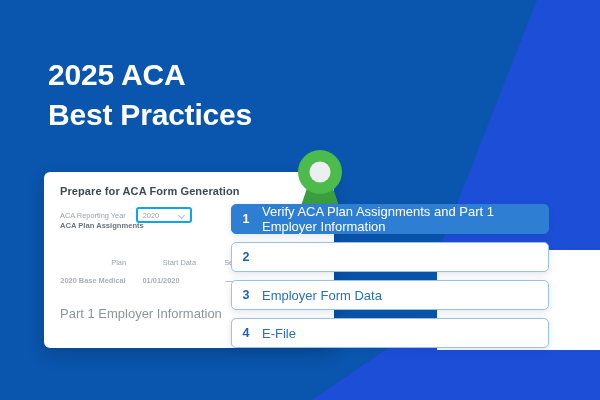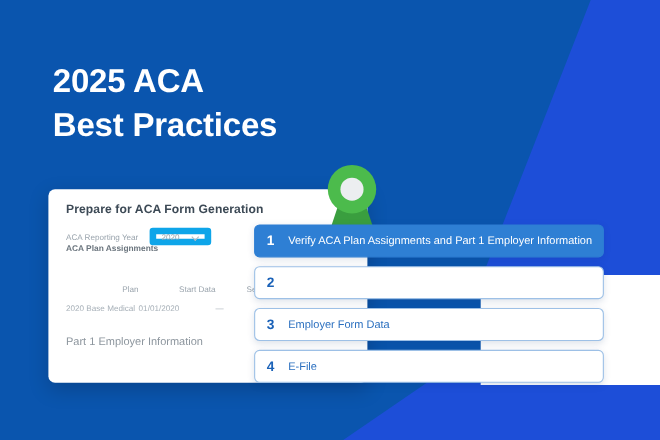--- a/index.html
+++ b/index.html
@@ -80,21 +80,21 @@
     align-items: center;
     gap: 10px;
   }
   .field-label {
     font-size: 7.4px;
     color: #9aa4ad;
   }
   .select-box {
     width: 56px;
     height: 16px;
-    border: 6px solid #0ea5e9;
+    border: 2px solid #0ea5e9;
     border-radius: 3px;
     display: flex;
     align-items: center;
     justify-content: space-between;
     padding: 0 5px;
     box-sizing: border-box;
   }
   .select-value {
     font-size: 7.4px;
     color: #9aa4ad;
@@ -136,35 +136,36 @@
   .plan-table th {
     font-size: 7.4px;
     color: #9aa4ad;
     font-weight: normal;
     text-align: right;
     padding: 4px 0;
   }
   .plan-table td {
     font-size: 7.4px;
     color: #a7b0b8;
-    text-align: left;
+    text-align: center;
     padding: 5px 0 0 0;
     vertical-align: top;
     line-height: 1.25;
+    font-weight: bold;
   }
   .col-plan    { width: 66px; }
   .col-start   { width: 70px; }
   .col-self    { width: 66px; }
   .col-enforce { width: 62px; }
 
   .part-title {
     position: absolute;
     left: 16px;
     top: 134px;
-    font-size: 10px;
+    font-size: 13px;
     color: #8c959d;
   }
 
   
   .badge {
     position: absolute;
     left: 292px;
     top: 146px;
     width: 56px;
     height: 72px;
@@ -197,21 +198,21 @@
   .step-num {
     width: 28px;
     text-align: center;
     font-size: 12.5px;
     font-weight: bold;
     flex: 0 0 28px;
   }
   .step.active .step-num { color: #ffffff; }
   .step.plain  .step-num { color: #1b62b8; }
   .step-label {
-    font-size: 10px;
+    font-size: 13px;
     padding-left: 2px;
   }
   .step.active .step-label { color: #ffffff; }
   .step.plain  .step-label { color: #2a6fbf; }
 </style>
 </head>
 <body>
 
 <div id="stage">
 

